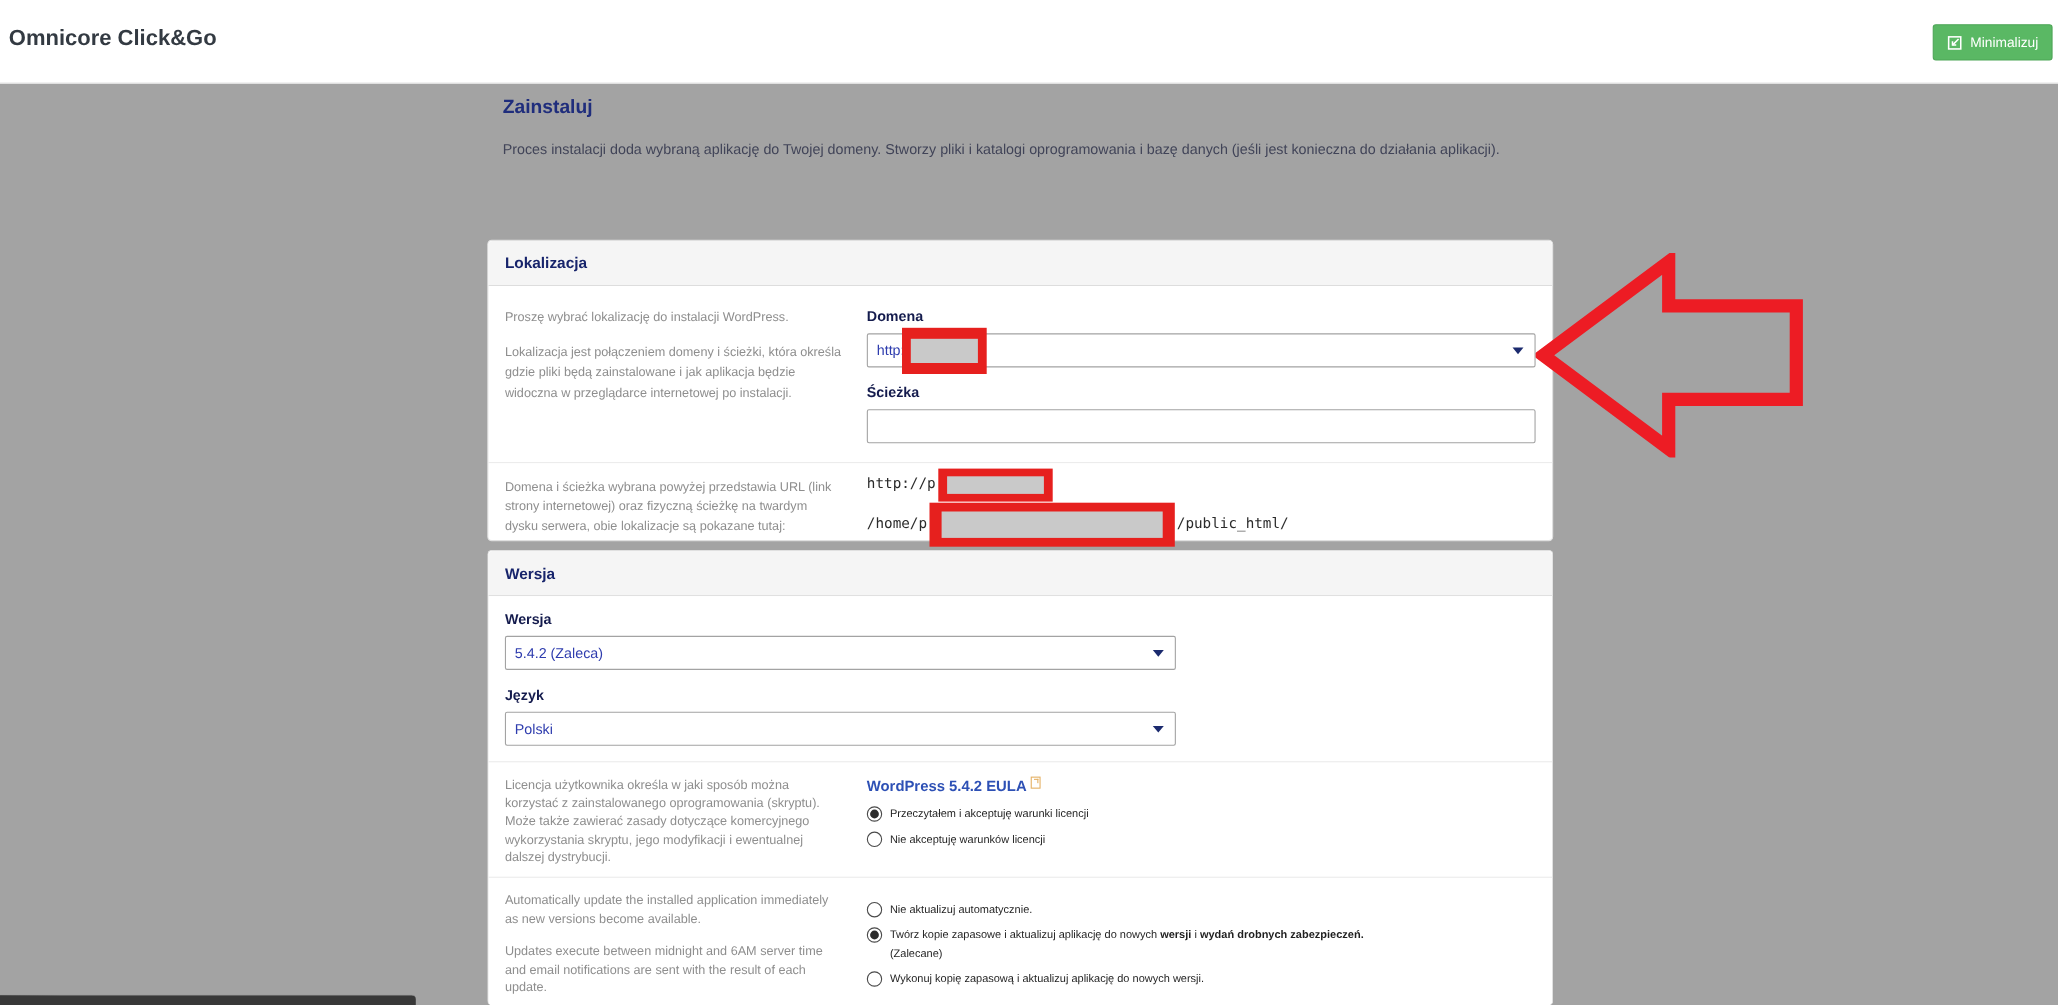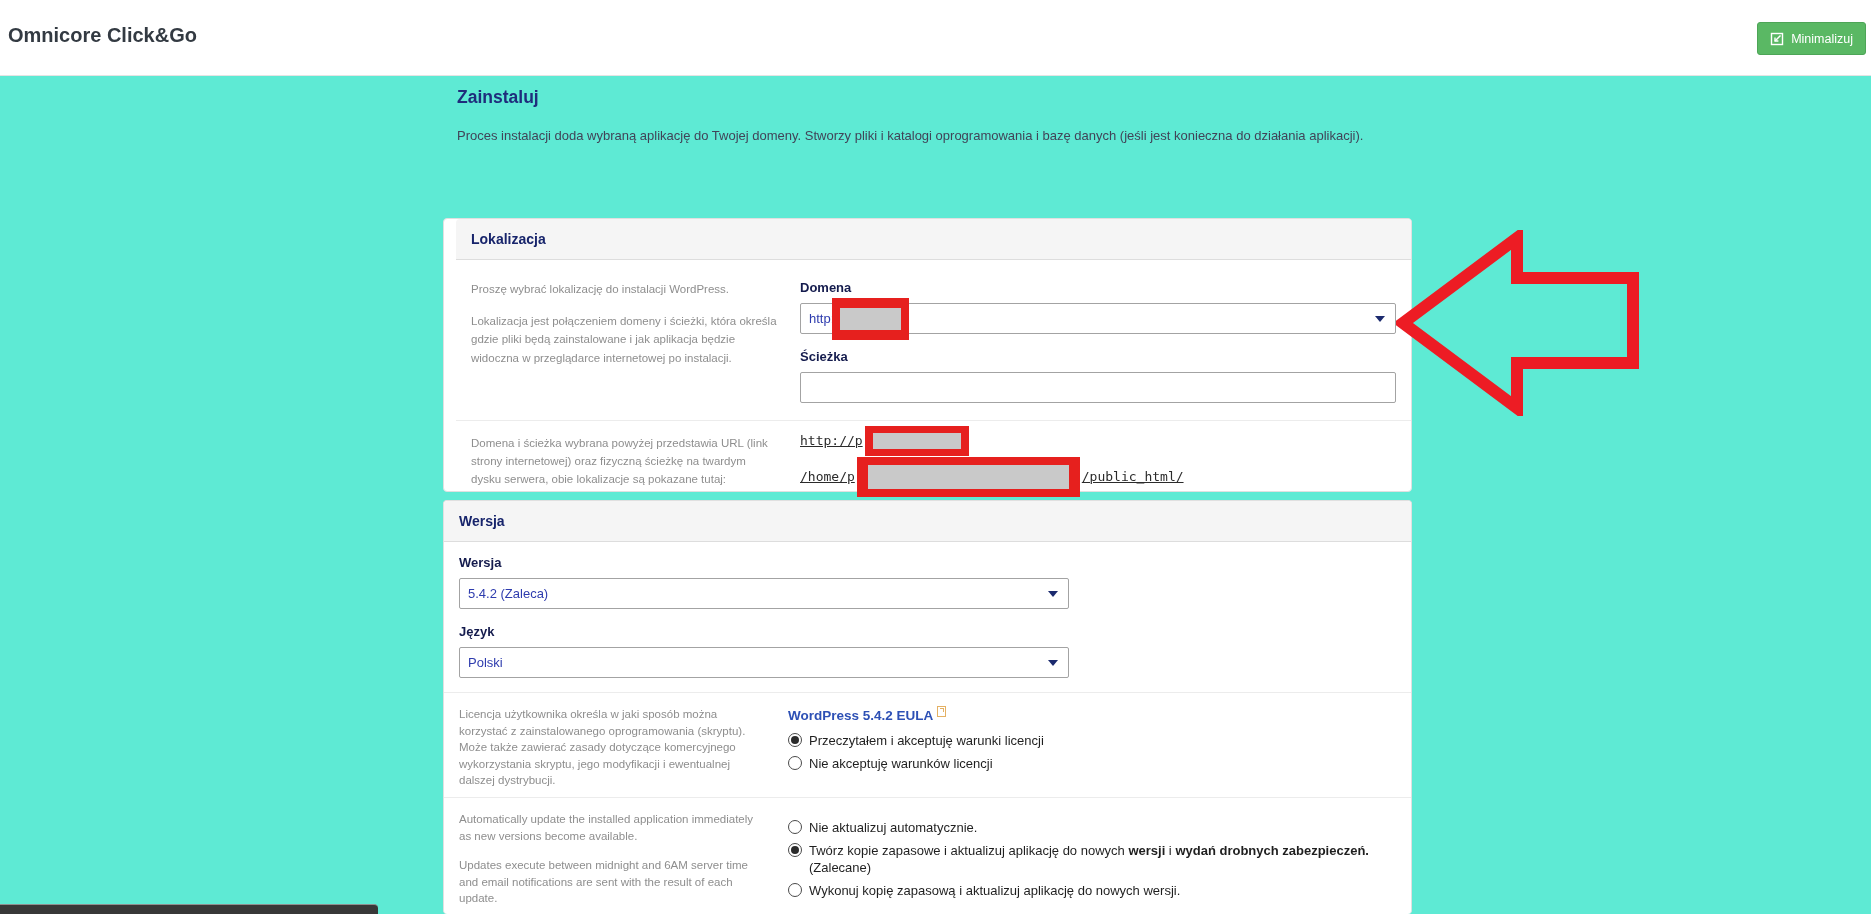--- a/index.html
+++ b/index.html
@@ -1,18 +1,18 @@
 <!DOCTYPE html>
 <html><head>
 <meta charset="utf-8">
 <style>
   * { margin:0; padding:0; box-sizing:border-box; }
   html,body { background:#fff; }
   body { font-family:"Liberation Sans", sans-serif; }
-  #screen { position:relative; width:1871px; height:914px; background:#5eead4; overflow:hidden; }
+  #screen { position:relative; width:1871px; height:914px; background:#a3a3a3; overflow:hidden; }
 
   
   .app-header { position:absolute; top:0; left:0; width:1871px; height:76px;
                 border-bottom:1px solid #e4e4e4; background:#fff; }
   .app-title { position:absolute; left:8px; top:24px; font-size:20px; font-weight:bold; color:#333a42; }
   .btn-min { position:absolute; right:5px; top:22px; height:33px; padding:0 12px;
              background:#5ab864; border:1px solid #4da557; border-radius:3px;
              color:#fff; font-size:12.5px; font-family:"Liberation Sans", sans-serif;
              display:flex; align-items:center; gap:7px; cursor:pointer; }
   .btn-min svg { display:block; }
@@ -27,21 +27,21 @@
            border:1px solid #e0e0e0; border-radius:4px; }
   .panel-header { background:#f5f5f5; border-bottom:1px solid #dddddd;
                   border-radius:4px 4px 0 0; padding:11px 15px;
                   font-size:14px; font-weight:bold; color:#17246b; line-height:18px; }
   .row { display:flex; border-bottom:1px solid #ececec; }
   .row:last-child { border-bottom:none; }
   .col-left { width:329px; flex-shrink:0; padding-right:22px;
               font-size:11.5px; color:#8e8e8e; line-height:1.62; }
   .col-right { width:610px; }
 
-  #panel-loc { top:218px;padding-left:12px; }
+  #panel-loc { top:218px; }
   #panel-ver { top:500px; height:414px; border-bottom:none; }
 
   .row-loc1 { height:161px; padding:20px 15px 0; }
   .row-loc1 .col-left p:first-child { margin-bottom:13px; }
   .row-loc2 { height:70px; padding:9px 15px 0;align-items:center; }
   .row-loc2 .col-left { line-height:18px; }
 
   .field-label { font-size:13px; font-weight:bold; color:#141b4d; line-height:15px; margin-bottom:8px; }
   .field-gap { margin-top:15px; }
 
@@ -58,21 +58,21 @@
 
   
   .redact { display:inline-block; background:#e6201e; }
   .redact-fill { display:block; width:100%; height:100%; background:#c9c9c9; }
   .redact-domain { position:absolute; left:31px; top:-6px; width:77px; height:42px; padding:10px 8px; }
   .redact-r1 { width:104px; height:30px; padding:7px 8px; margin-left:2px; }
   .redact-r2 { width:223px; height:40px; padding:8px 11px; margin-left:2px; margin-right:2px; }
 
   
   .mono { font-family:"DejaVu Sans Mono","Liberation Mono",monospace; font-size:13px; color:#2b2b2b; }
-  .mono-line { display:flex; align-items:center;text-decoration:underline; }
+  .mono-line { display:flex; align-items:center; }
   .mono-line.l1 { height:32px; }
   .mono-line.l2 { height:40px; }
 
   
   .row-ver  { height:151px; padding:13px 15px 0; }
   .row-eula { height:105px; padding:13px 15px 0; }
   .row-eula .col-left { line-height:16.5px; }
   .row-auto { padding:13px 15px 0; height:157px; }
   .row-auto .col-left { line-height:16.5px; }
   .row-auto .col-left p { margin-bottom:13px; }
@@ -83,21 +83,21 @@
               margin-left:4px; vertical-align:top; position:relative; top:0; opacity:.85; }
   .ext-icon::after { content:""; position:absolute; right:1px; top:1px; width:3px; height:3px;
                      border-top:1px solid #e0a44a; border-right:1px solid #e0a44a; }
 
   .radio-row { display:flex; align-items:flex-start; gap:7px; margin-top:6px; }
   .radio-row.first { margin-top:8px; }
   .radio { width:14px; height:14px; border:1px solid #4a4a4a; border-radius:50%;
            background:#fff; flex-shrink:0; margin-top:1px; }
   .radio.checked::after { content:""; display:block; width:8px; height:8px; border-radius:50%;
                           background:#2b2b2b; margin:2px; }
-  .radio-label { font-size:13px; color:#1f1f1f; line-height:17px; }
+  .radio-label { font-size:10px; color:#1f1f1f; line-height:17px; }
   .radio-label b { font-weight:bold; }
 
   
   .red-arrow { position:absolute; left:1396px; top:230px; }
   .bottom-bar { position:absolute; left:0; top:904px; width:378px; height:10px;
                 background:#383838; border-top:1px solid #8f8f8f;
                 border-top-right-radius:4px; }
 </style>
 </head>
 <body>

